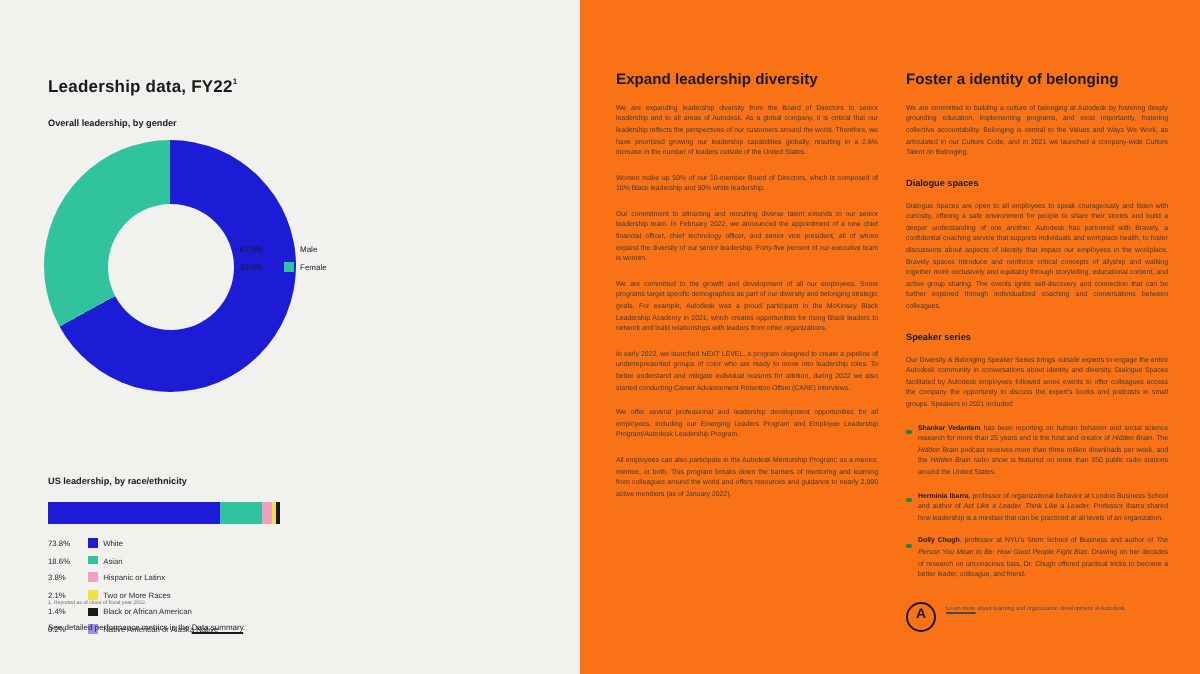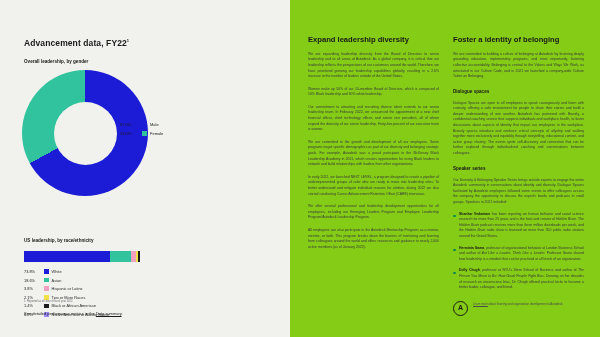--- a/index.html
+++ b/index.html
@@ -21,21 +21,21 @@
   .bar-area{position:relative;margin-top:8px;}
   .bar{width:116px;height:11px;display:flex;overflow:hidden;}
   .race-legend{position:absolute;left:0;top:18px;font-size:3.9px;}
   .rl-row{display:flex;align-items:center;margin-bottom:3.6px;white-space:nowrap;}
   .rl-val{width:20px;text-align:left;color:#1a1a1a;}
   .rl-sw{width:4.6px;height:4.6px;margin-right:3px;}
   .foot-note{position:absolute;left:24px;top:300px;font-size:2.6px;color:#6b6b6b;}
   .foot-link{position:absolute;left:24px;top:311px;font-size:4px;color:#1a1a1a;}
   .foot-link a{color:#1a1a1a;text-decoration:underline;}
 
-  .right{position:absolute;left:290px;top:0;width:310px;height:337px;background:#84cc16;}
+  .right{position:absolute;left:290px;top:0;width:310px;height:337px;background:#f97316;}
   .cols{display:flex;gap:14px;padding:36px 16px 0 18px;}
   .col{width:133px;}
   .h2{font-size:7.6px;font-weight:bold;color:#1a1a1a;line-height:1.15;}
   p.body{font-size:3.45px;line-height:1.62;color:#3a3a3a;margin:7px 0 0 0;text-align:justify;}
   .h3{font-size:4.6px;font-weight:bold;color:#1a1a1a;margin-top:9px;}
   ul.bul{list-style:none;margin:6px 0 0 0;padding:0;}
   ul.bul li{position:relative;padding-left:6px;font-size:3.45px;line-height:1.62;color:#3a3a3a;margin-bottom:6px;text-align:justify;}
   ul.bul li::before{content:"";position:absolute;left:0;top:3.2px;width:2.6px;height:2.6px;background:#0d8a4f;border-radius:50%;}
   .nm{font-weight:bold;color:#1a1a1a;}
   .it{font-style:italic;}
@@ -45,21 +45,21 @@
   .logo-mark::before{content:"A";position:absolute;left:0;right:0;top:2.2px;text-align:center;font-size:7px;font-weight:bold;color:#1a1a1a;line-height:1;}
   .logo-cap{font-size:2.9px;color:#4a4a4a;line-height:1.45;padding-top:1px;}
 </style>
 </head>
 <body>
 
 <div class="page">
 
   <div class="left-panel">
     <div class="left-inner">
-      <div class="l-title"><span>Advancement data, FY22</span><sup style="font-size:4px">1</sup></div>
+      <div class="l-title"><span>Leadership data, FY22</span><sup style="font-size:4px">1</sup></div>
 
       <div class="l-sub">Overall leadership, by gender</div>
 
       <div class="donut-wrap">
         <div class="donut" id="donut" style="background: conic-gradient(rgb(28, 28, 214) 0%, rgb(28, 28, 214) 67%, rgb(48, 195, 158) 67%, rgb(48, 195, 158) 100%);"></div>
         <div class="donut-legend">
           <div class="lg-row">
             <span class="lg-val">67.0%</span>
             <span class="lg-sw" id="gsw0" style="background: rgb(28, 28, 214);"></span>
             <span class="lg-lb">Male</span>

